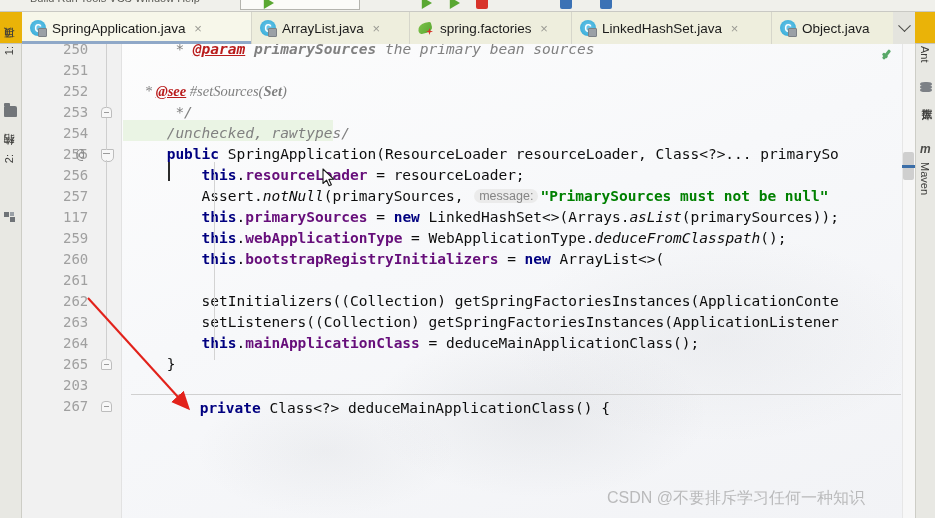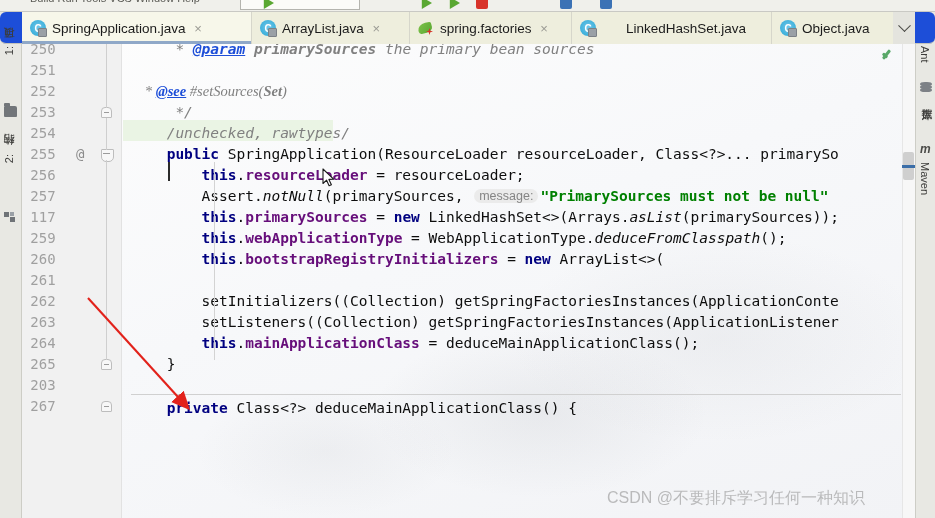--- a/index.html
+++ b/index.html
@@ -32,23 +32,22 @@
     position: absolute; top: -4px;
     height: 14px; border: 1px solid #b4b4ae; background: #fbfbf8;
   }
   .tb-ico {
     position: absolute; top: -3px; width: 12px; height: 12px; border-radius: 2px;
   }
 
   
   .tabbar {
     position: absolute; top: 12px; left: 0; width: 935px; height: 32px;
-    background: #1d4ed8;
+    background: #eab308;
     border-bottom: 1px solid #c4c4bd;
-    border-radius: 6px;
   }
   .tab {
     position: absolute; top: 0; height: 32px;
     display: flex; align-items: center;
     padding: 0 6px 0 8px;
     background: #eeeedd;
     border-right: 1px solid #d6d6cb;
     font-size: 13.5px; color: #1b1b1b;
     white-space: nowrap;
     cursor: default;
@@ -194,22 +193,23 @@
     position: absolute; top: 0; left: 0; width: 100px; bottom: 0;
     background: #f1f1f1;
     border-right: 1px solid #e2e2e2;
   }
   .gutter-inner { position: absolute; inset: 0; }
 
   .lineno {
     position: absolute; right: 58px;
     font-family: "DejaVu Sans Mono", monospace;
     font-size: 14px; color: #a0a0a0;
-    text-align: center; width: 40px;
+    text-align: left; width: 40px;
     cursor: default;
+    padding-left: 40px;
   }
   .annot-at {
     position: absolute; left: 54px;
     font-family: "DejaVu Sans Mono", monospace;
     font-size: 14px; color: #8c8c8c;
     cursor: default;
   }
   
   .fold {
     position: absolute; left: 79px;
@@ -255,21 +255,21 @@
     position: absolute; width: 1px; background: #d3d3d3;
   }
 
   
   .kw     { color: #000080; font-weight: bold; }
   .fld    { color: #660e7a; font-weight: bold; }
   .mth    { color: #0d0d0d; font-style: italic; }
   .str    { color: #008000; font-weight: bold; }
   .cmt    { color: #808080; font-style: italic; }
   .cmt-b  { color: #808080; font-style: italic; font-weight: bold; }
-  .tag    { color: #1d4ed8; font-style: italic; font-weight: bold; text-decoration: underline; }
+  .tag    { color: #b91c1c; font-style: italic; font-weight: bold; text-decoration: underline; }
   .plain  { color: #0d0d0d; }
 
   .hl-row {
     position: absolute; left: 0;
     background: #eaf4e4;
     height: 21px;
   }
 
   .inlay {
     display: inline-block;
@@ -370,21 +370,21 @@
       <span class="tab-label">ArrayList.java</span>
       <span class="tab-close">×</span>
     </div>
 
     <div class="tab" style="left:410px; width:162px;">
       <span class="tab-ico ico-spring"></span>
       <span class="tab-label">spring.factories</span>
       <span class="tab-close">×</span>
     </div>
 
-    <div class="tab" style="left:572px; width:200px;gap:24px;">
+    <div class="tab" style="left:572px; width:200px;">
       <span class="tab-ico ico-class"></span>
       <span class="tab-label">LinkedHashSet.java</span>
       <span class="tab-close">×</span>
     </div>
 
     <div class="tab" style="left:772px; width:122px; border-right:none;">
       <span class="tab-ico ico-class"></span>
       <span class="tab-label">Object.java</span>
     </div>
 
@@ -480,21 +480,21 @@
       <div class="cline" style="top:249px;"><span class="plain">         setInitializers((Collection) getSpringFactoriesInstances(ApplicationConte</span></div>
 
       <div class="cline" style="top:270px;"><span class="plain">         setListeners((Collection) getSpringFactoriesInstances(ApplicationListener</span></div>
 
       <div class="cline" style="top:291px;"><span class="kw">         this</span><span class="plain">.</span><span class="fld">mainApplicationClass</span><span class="plain"> = deduceMainApplicationClass();</span></div>
 
       <div class="cline" style="top:312px;"><span class="plain">     }</span></div>
 
       <div class="cline" style="top:333px;"><span class="plain"></span></div>
 
-      <div class="cline" style="top:356px;"><span class="kw">     private</span><span class="plain"> Class&lt;?&gt; deduceMainApplicationClass() {</span></div>
+      <div class="cline" style="top:356px;padding-left:33px;"><span class="kw">     private</span><span class="plain"> Class&lt;?&gt; deduceMainApplicationClass() {</span></div>
 
       <div class="indent-guide" style="left:91px; top:118px; height:198px;"></div>
 
       <div class="caret" style="left:45px; top:118px; height:19px;"></div>
 
       <div class="member-sep" style="left:8px; right:14px; top:350px;"></div>
 
       <div class="stripe">
         <div class="stripe-thumb" style="top:108px; height:28px;"></div>
         <div class="stripe-mark" style="top:121px; background:#3b6ea8; height:3px;"></div>

